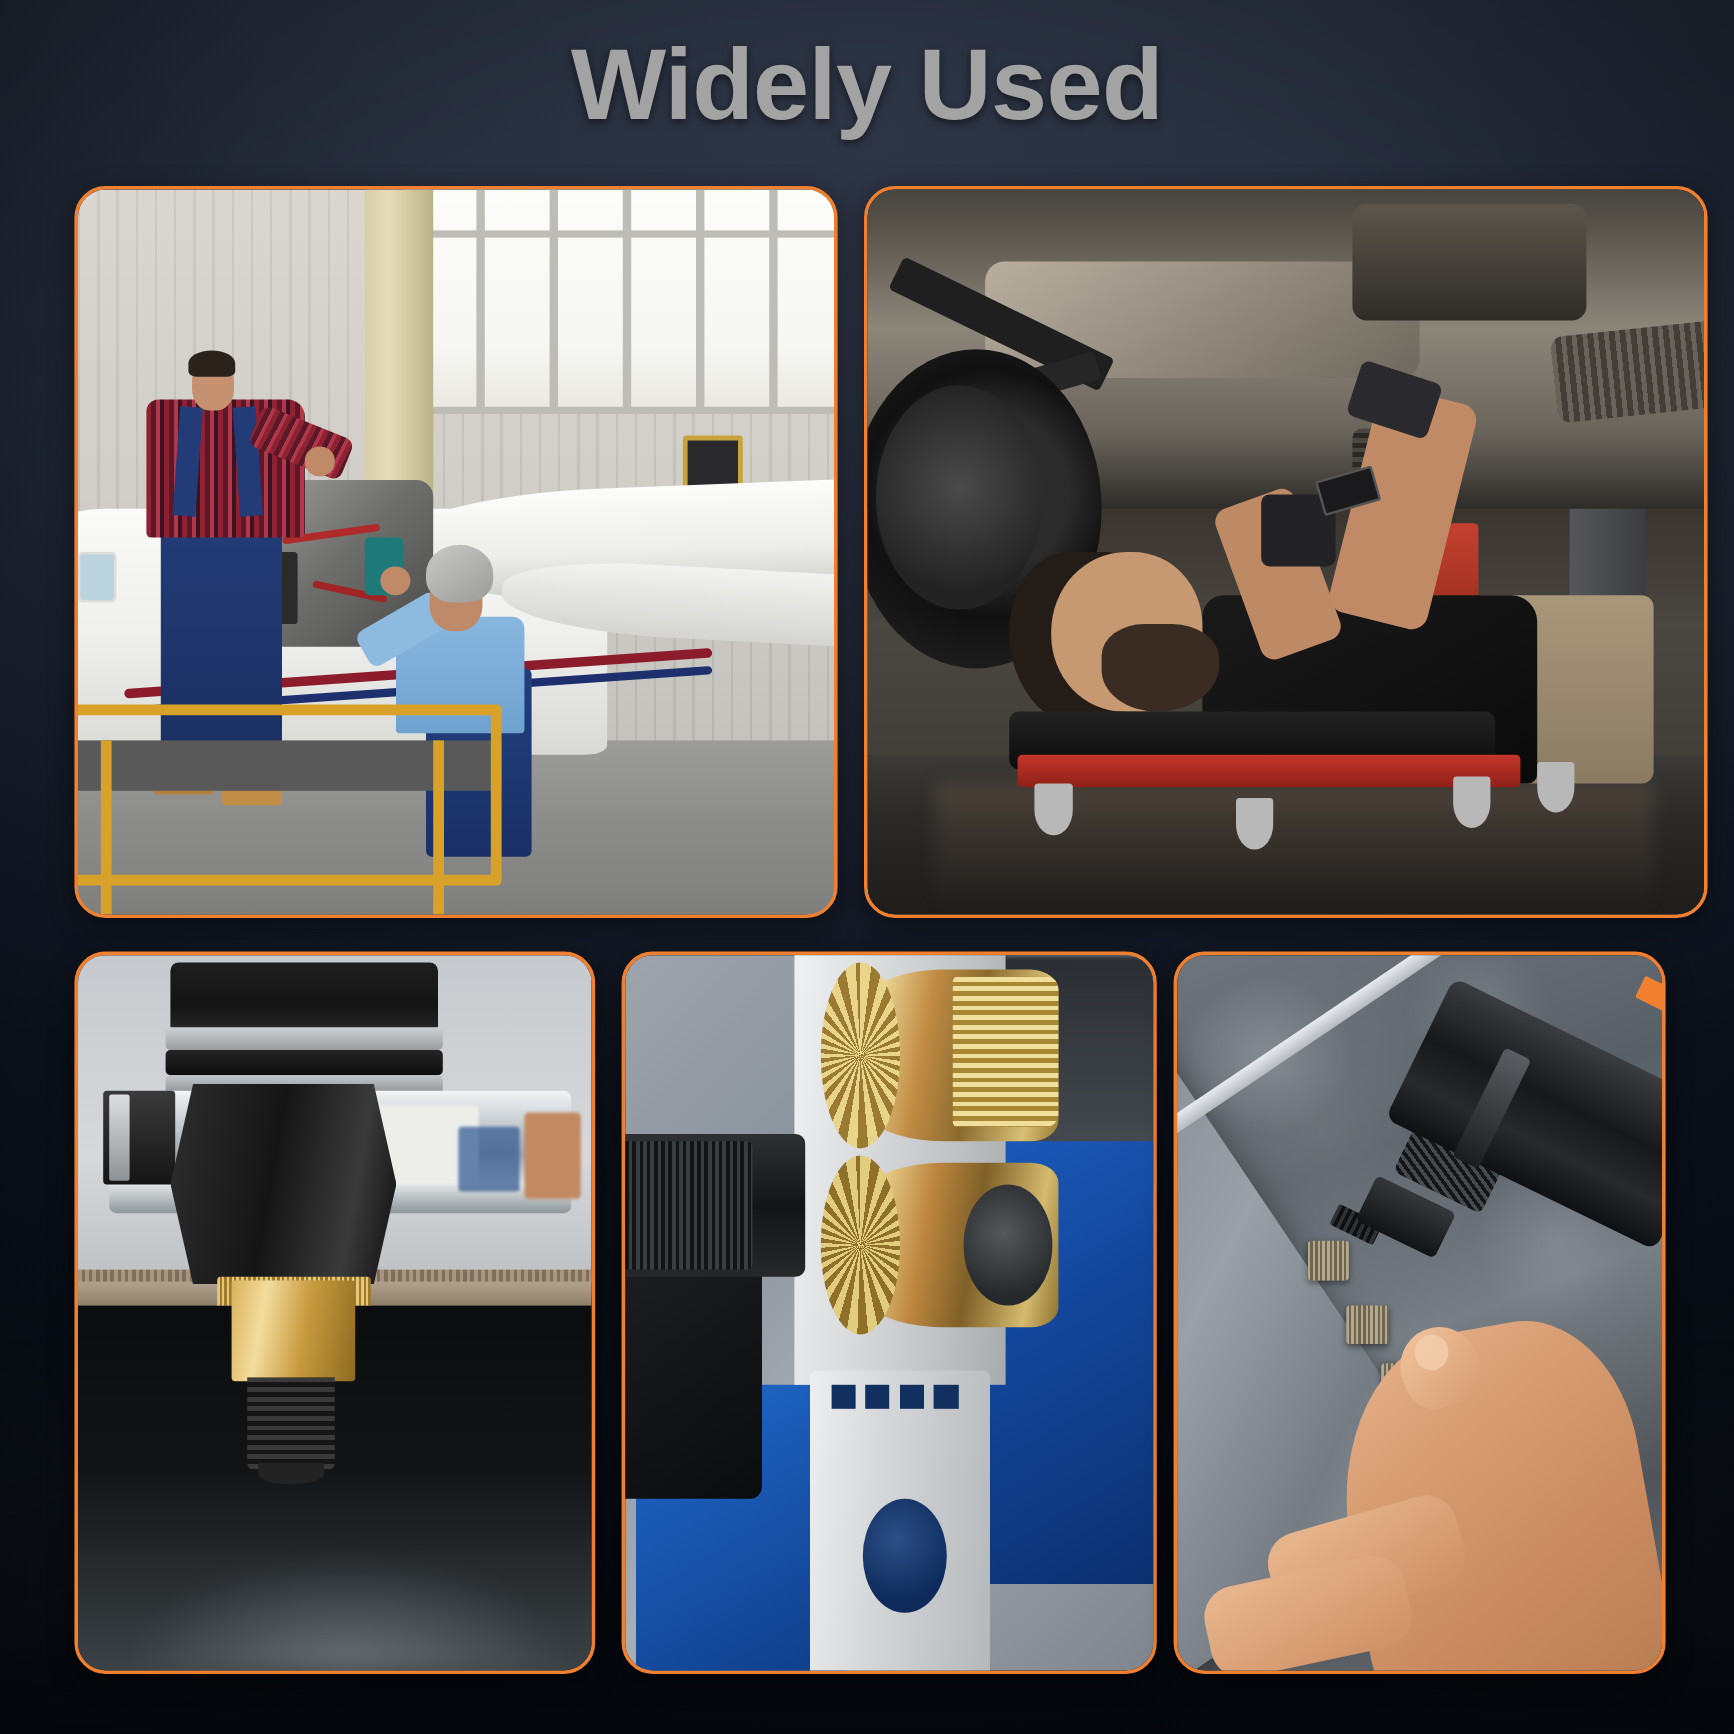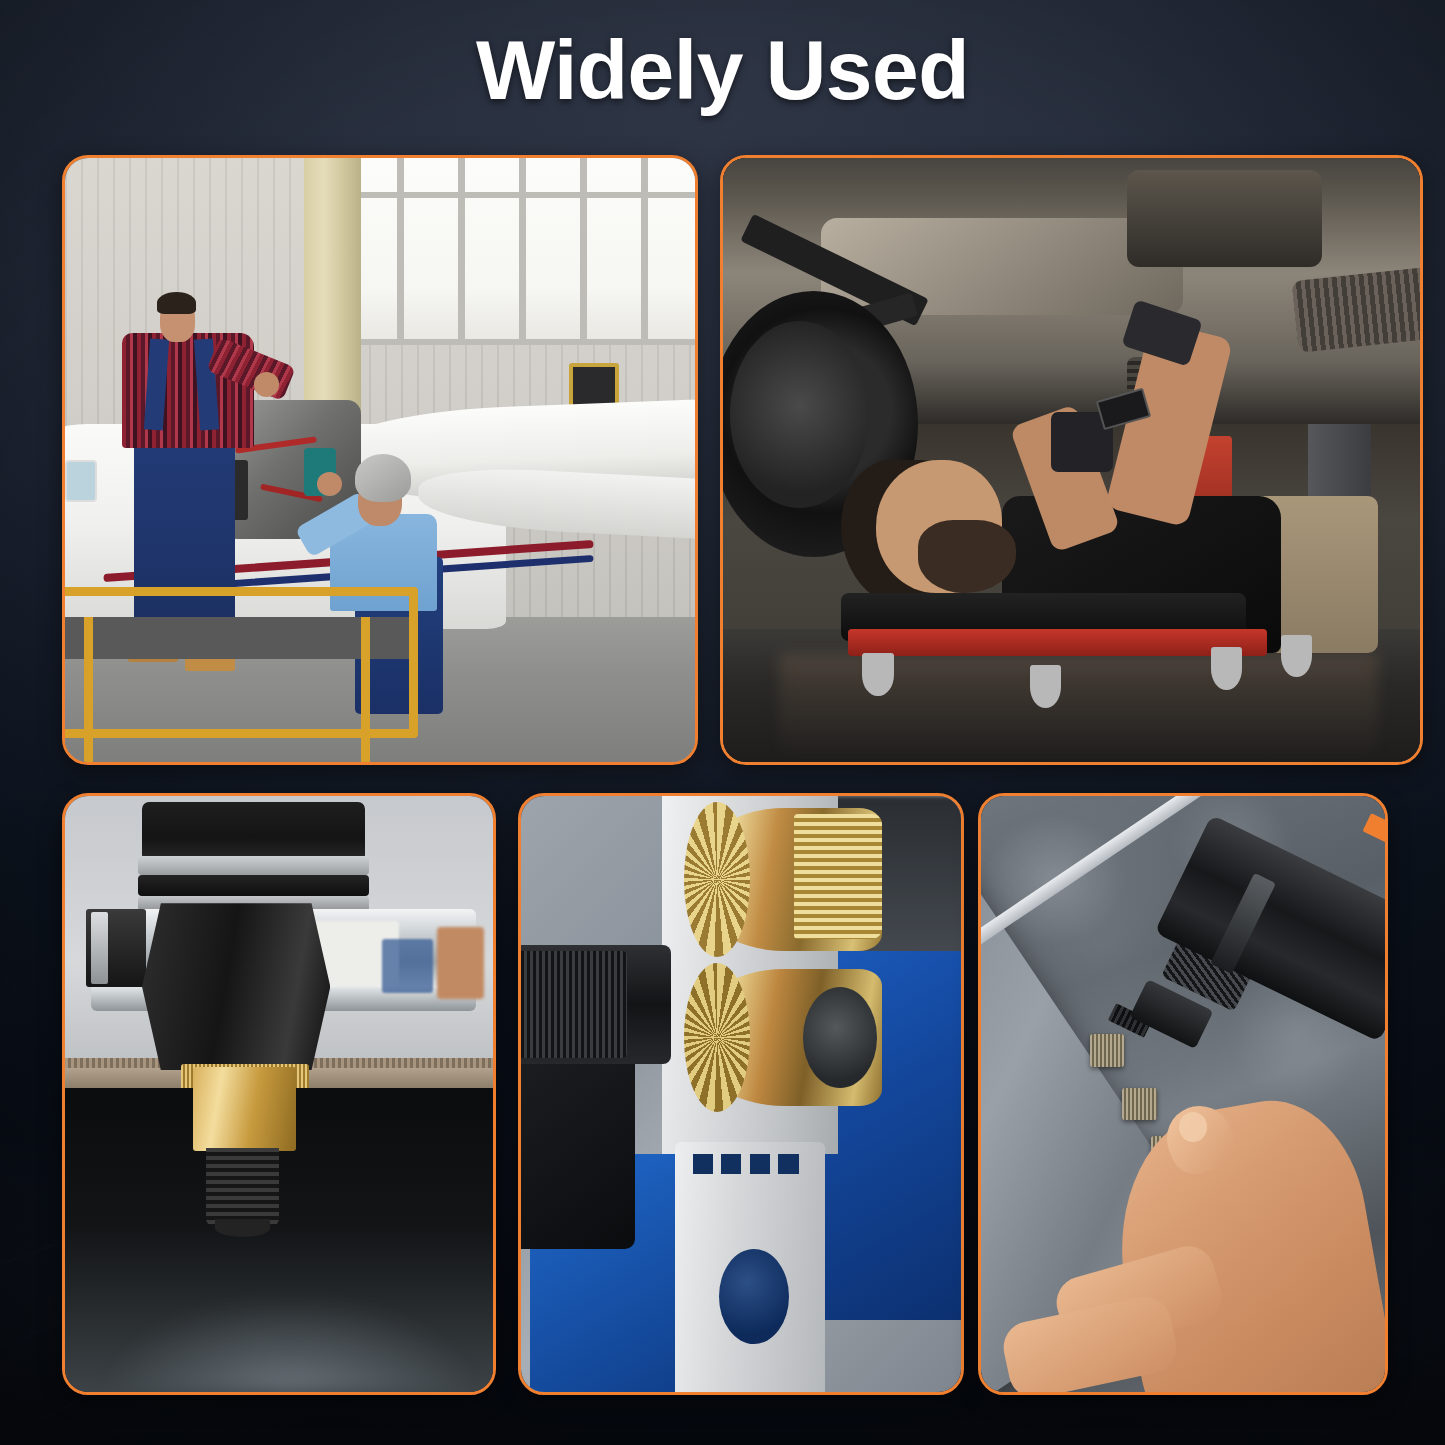--- a/index.html
+++ b/index.html
@@ -52,21 +52,21 @@
     position:absolute; right:-140px; bottom:-90px; width:520px; height:400px;
     background:radial-gradient(ellipse at 60% 50%, rgba(140,165,200,.13) 0%, rgba(140,165,200,0) 70%);
     filter:blur(30px);
   }
 
   
   .title{
     position:absolute; left:0; right:0; top:22px;
     text-align:center;
     font-size:84px; font-weight:bold; letter-spacing:-.5px;
-    color:#ffffff;
+    color:#a3a3a3;
     text-shadow:0 3px 7px rgba(0,0,0,.55);
     z-index:5;
   }
 
   
   .panel{
     position:absolute;
     border:3px solid #F08030;
     border-radius:26px;
     overflow:hidden;

